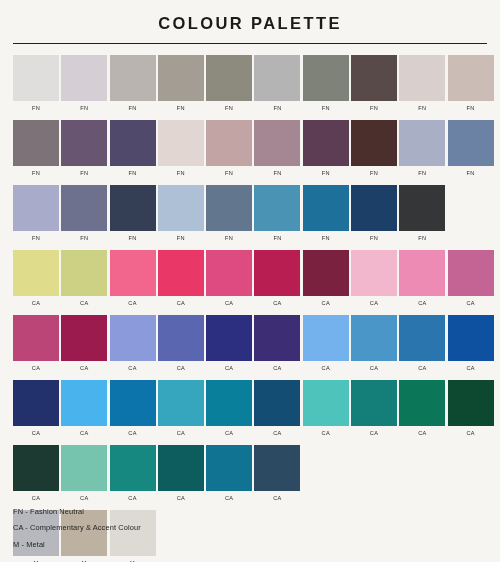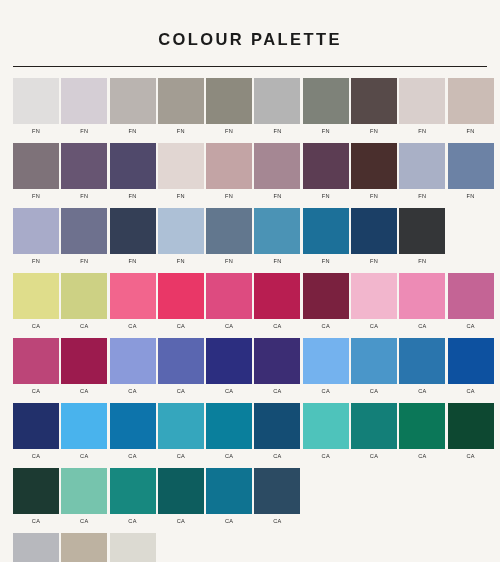--- a/index.html
+++ b/index.html
@@ -28,21 +28,21 @@
     padding-top: 14px;
     text-align: center;
   }
   .title {
     font-size: 16.5px;
     letter-spacing: 2.4px;
     font-weight: bold;
     color: #1b1b1b;
     text-transform: uppercase;
     line-height: 1.2;
-    margin: 16px;
+    margin: 0;
     font-family: "Liberation Sans", sans-serif;
   }
   .title-rule {
     margin: 9px 13px 0 13px;
     height: 1px;
     background: #23201d;
   }
 
   
   .palette {
@@ -393,14 +393,19 @@
           <div class="swatch-chip" title="#bdb2a1" style="background-color: rgb(189, 178, 161);"></div>
           <div class="swatch-code">M</div>
         </div>
         <div class="swatch-cell">
           <div class="swatch-chip" title="#dcdad2" style="background-color: rgb(220, 218, 210);"></div>
           <div class="swatch-code">M</div>
         </div>
       </div>
     </div>
 
+  <div class="legend">
+      <div class="legend-line">FN - Fashion Neutral</div>
+      <div class="legend-line">CA - Complementary &amp; Accent Colour</div>
+      <div class="legend-line">M - Metal</div>
+    </div>
 
 </div>
 
 </body></html>

